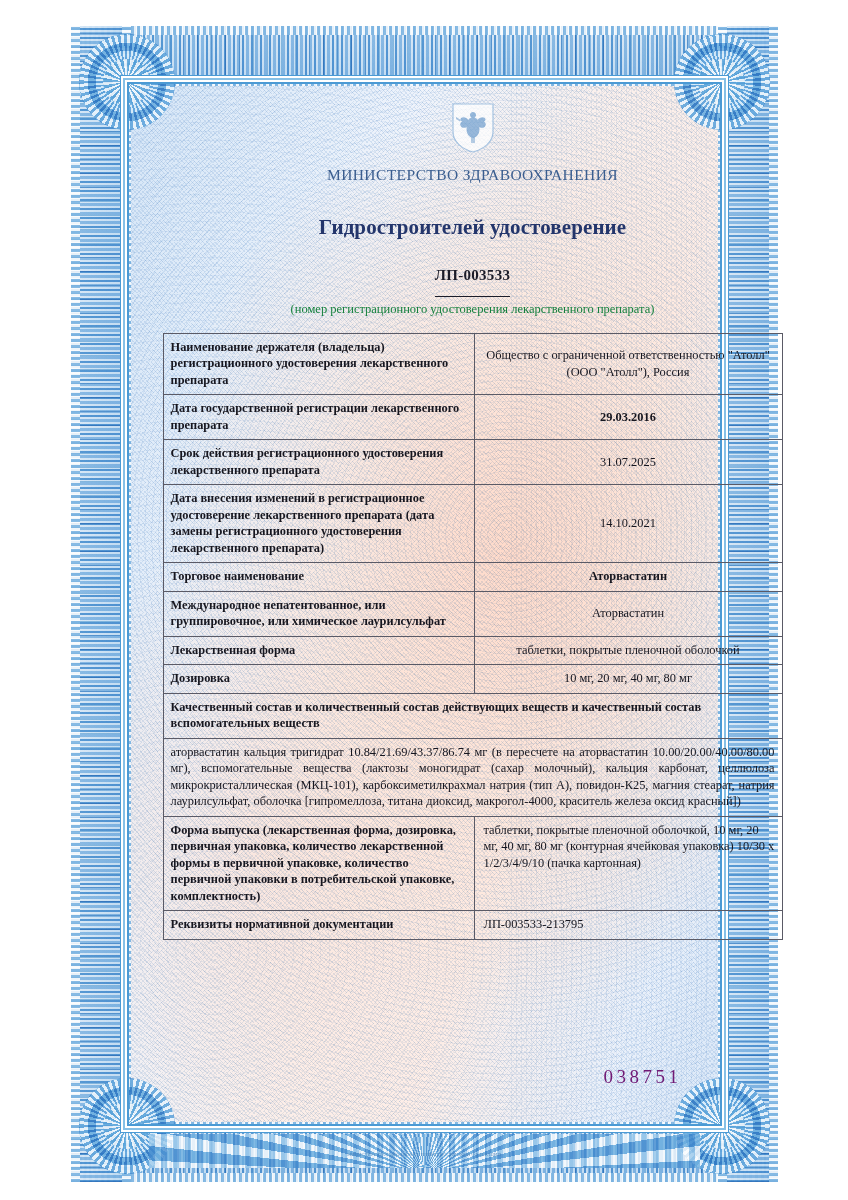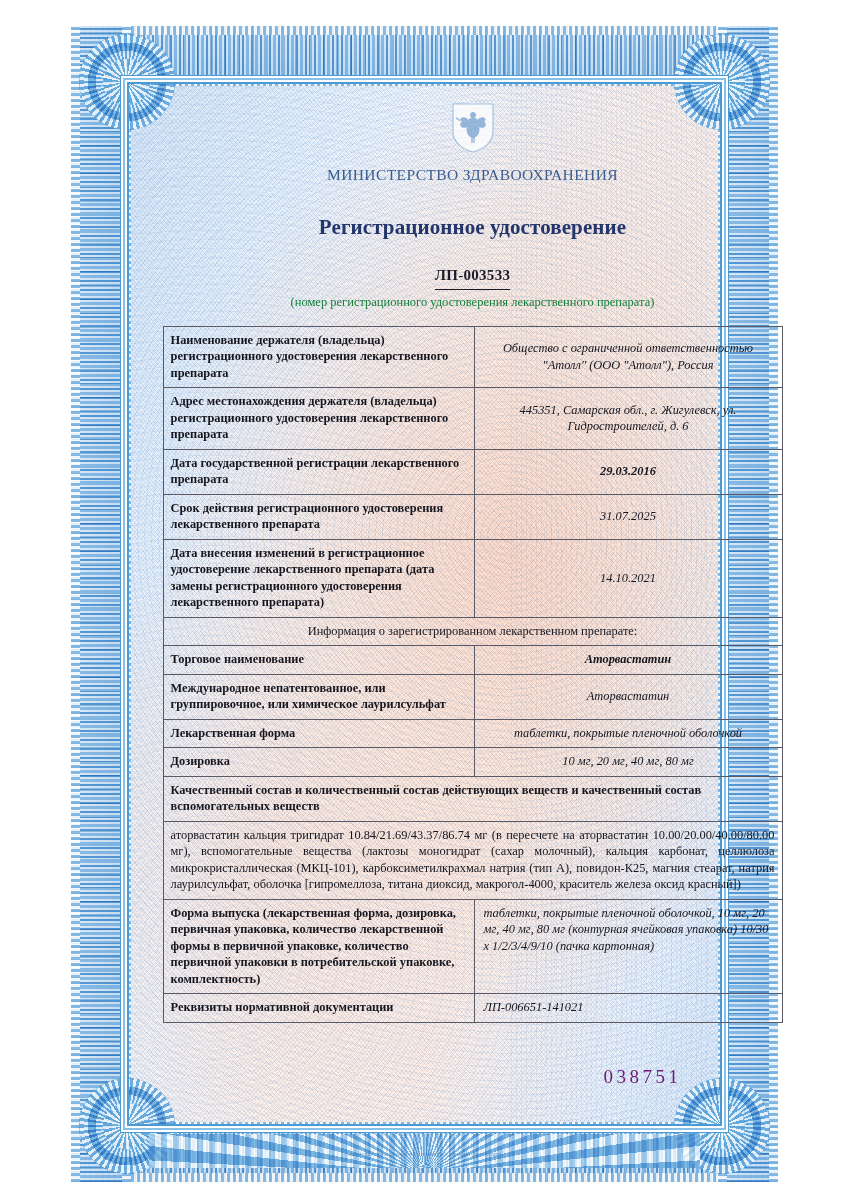--- a/index.html
+++ b/index.html
@@ -147,21 +147,21 @@
     letter-spacing:.1px;
   }
   .doc-title .l2{font-size:20.5px;}
 
   .regnum{
     font-weight:bold;
     font-size:15px;
     color:#1c1c28;
     display:inline-block;
     border-bottom:1px solid #1c1c28;
-    padding-bottom:5px;
+    padding-bottom:12px;
     letter-spacing:.3px;
   }
   .regnum-caption{
     font-size:12.5px;
     color:#15803d;
     margin:5px 0 16px;
   }
 
   
   table.cert{
@@ -180,21 +180,20 @@
     line-height:1.33;
   }
   td.lbl{
     width:296px;
     font-weight:bold;
     text-align:left;
   }
   td.val{
     text-align:center;
     font-weight:normal;
-    font-style:italic;
   }
   td.val.bold{font-weight:bold;}
   td.val.mid{vertical-align:middle;}
   td.span-center{
     text-align:center;
     font-weight:normal;
     font-size:12.8px;
     padding:6px 7px 7px;
   }
   td.full-left{
@@ -283,54 +282,47 @@
         <path d="M21 34 h4 v7 h-4z" opacity=".7"></path>
       </g>
       <path d="M11 18 l-5-3 v2 l4 2.4z" fill="#7aa6d2" opacity=".8"></path>
     </svg>
 
     <div class="ministry">
       <div>МИНИСТЕРСТВО ЗДРАВООХРАНЕНИЯ</div>
     </div>
 
     <div class="doc-title">
-      <div>Регистрационное удостоверение</div>
+      <div>Гидростроителей удостоверение</div>
     </div>
 
     <div>
       <span class="regnum">ЛП-003533</span>
       <div class="regnum-caption">(номер регистрационного удостоверения лекарственного препарата)</div>
     </div>
 
     <table class="cert">
       <tbody>
         <tr>
           <td class="lbl">Наименование держателя (владельца) регистрационного удостоверения лекарственного препарата</td>
           <td class="val mid">Общество с ограниченной ответственностью "Атолл" (ООО "Атолл"), Россия</td>
         </tr>
         <tr>
-          <td class="lbl">Адрес местонахождения держателя (владельца) регистрационного удостоверения лекарственного препарата</td>
-          <td class="val mid">445351, Самарская обл., г. Жигулевск, ул. Гидростроителей, д. 6</td>
-        </tr>
-        <tr>
           <td class="lbl">Дата государственной регистрации лекарственного препарата</td>
           <td class="val mid bold">29.03.2016</td>
         </tr>
         <tr>
           <td class="lbl">Срок действия регистрационного удостоверения лекарственного препарата</td>
           <td class="val mid">31.07.2025</td>
         </tr>
         <tr>
           <td class="lbl">Дата внесения изменений в регистрационное удостоверение лекарственного препарата (дата замены регистрационного удостоверения лекарственного препарата)</td>
           <td class="val mid">14.10.2021</td>
         </tr>
 
-        <tr>
-          <td class="span-center" colspan="2">Информация о зарегистрированном лекарственном препарате:</td>
-        </tr>
 
         <tr>
           <td class="lbl">Торговое наименование</td>
           <td class="val mid bold">Аторвастатин</td>
         </tr>
         <tr>
           <td class="lbl">Международное непатентованное, или группировочное, или химическое лаурилсульфат</td>
           <td class="val mid">Аторвастатин</td>
         </tr>
         <tr>
@@ -348,21 +340,21 @@
         <tr>
           <td class="composition" colspan="2">аторвастатин кальция тригидрат 10.84/21.69/43.37/86.74 мг (в пересчете на аторвастатин 10.00/20.00/40.00/80.00 мг), вспомогательные вещества (лактозы моногидрат (сахар молочный), кальция карбонат, целлюлоза микрокристаллическая (МКЦ-101), карбоксиметилкрахмал натрия (тип А), повидон-К25, магния стеарат, натрия лаурилсульфат, оболочка [гипромеллоза, титана диоксид, макрогол-4000, краситель железа оксид красный])</td>
         </tr>
 
         <tr>
           <td class="lbl">Форма выпуска (лекарственная форма, дозировка, первичная упаковка, количество лекарственной формы в первичной упаковке, количество первичной упаковки в потребительской упаковке, комплектность)</td>
           <td class="val left">таблетки, покрытые пленочной оболочкой, 10 мг, 20 мг, 40 мг, 80 мг (контурная ячейковая упаковка) 10/30 х 1/2/3/4/9/10 (пачка картонная)</td>
         </tr>
         <tr>
           <td class="lbl">Реквизиты нормативной документации</td>
-          <td class="val left">ЛП-006651-141021</td>
+          <td class="val left">ЛП-003533-213795</td>
         </tr>
       </tbody>
     </table>
   </div>
 
   <div class="serial">038751</div>
   <div class="microtext">МИНИСТЕРСТВО ЗДРАВООХРАНЕНИЯ РОССИЙСКОЙ ФЕДЕРАЦИИ</div>
 
 </div>
 

